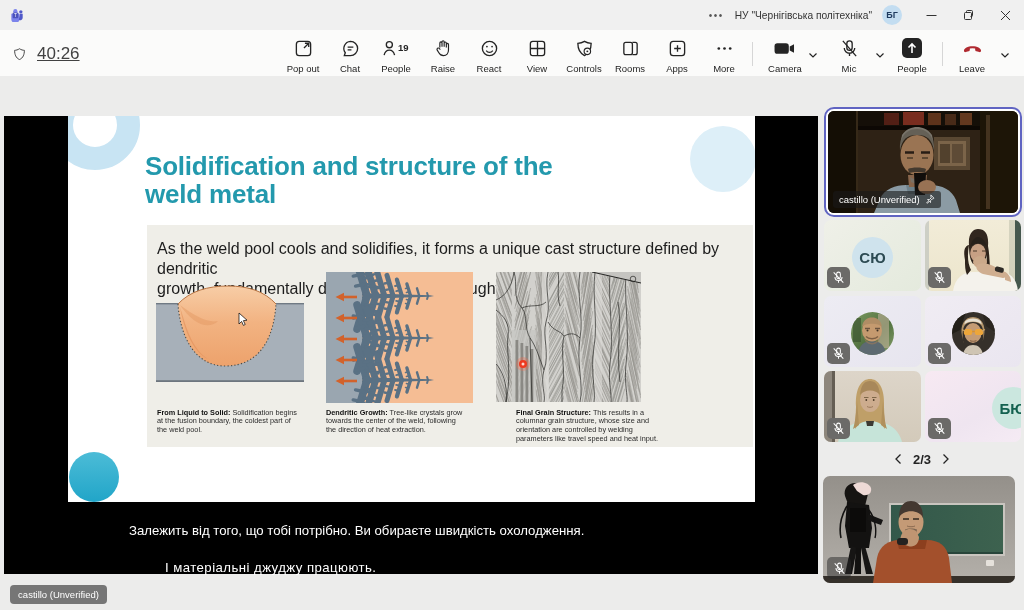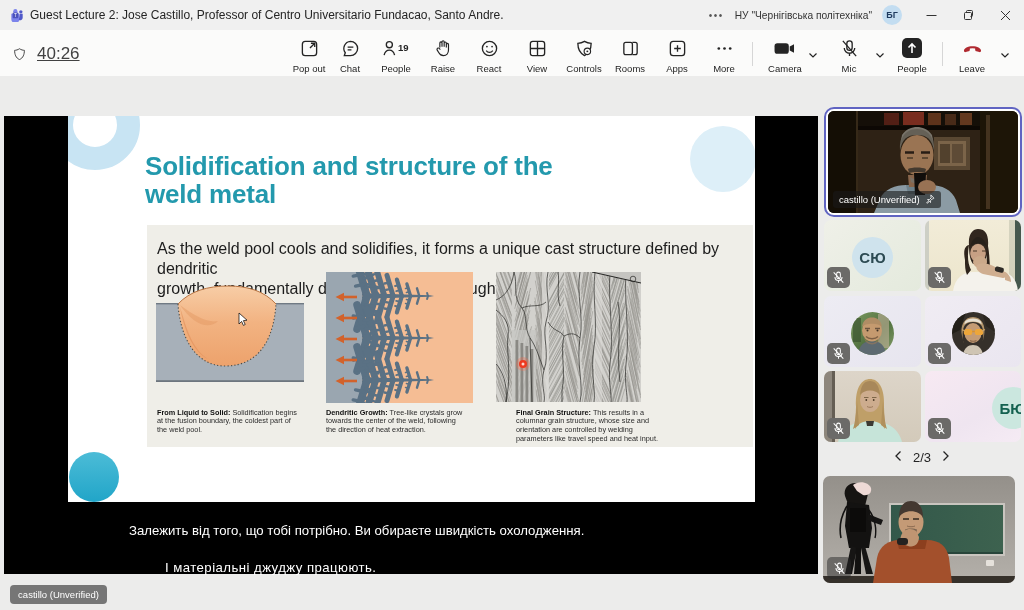--- a/index.html
+++ b/index.html
@@ -52,36 +52,35 @@
 .sub { position:absolute; color:#fff; font-size:13.2px; }
 .sub1 { left:125px; top:407px; }
 .sub2 { left:121px; top:444px; letter-spacing:0.45px;margin-left:40px; }
 
 #pill { position:absolute; left:10px; top:509px; width:97px; height:19px; background:#767676; border-radius:4px; color:#fff; font-size:9.5px; display:flex; align-items:center; justify-content:center; }
 
 
 .tile { position:absolute; border-radius:7px; overflow:hidden; }
 .micoff { position:absolute; left:3px; bottom:3px; width:23px; height:21px; background:#6b6a68; border-radius:5px; display:flex; align-items:center; justify-content:center; }
 .init-c { position:absolute; border-radius:50%; display:flex; align-items:center; justify-content:center; font-weight:bold; }
-#pag { position:absolute; left:893px; top:374px; width:66px; height:18px; display:flex; color:#242424; }
+#pag { position:absolute; left:893px; top:374px; width:66px; height:18px; display:flex; align-items:center; color:#242424;font-weight:bold; }
 #pag .pt { font-size:13px; margin:0 10px; }
 </style>
 </head>
 <body>
 <div id="app">
   <div id="titlebar">
     <svg width="14" height="14" viewBox="0 0 16 16" style="position:absolute;left:10px;top:8px">
       <circle cx="6.1" cy="3.6" r="2.4" fill="#7b83eb"></circle>
       <circle cx="12.4" cy="4.4" r="1.9" fill="#5059c9"></circle>
       <path d="M1.5 6.5h9.2v6a4.6 4.6 0 0 1-9.2 0z" fill="#7b83eb"></path>
       <path d="M11.2 6.5h3.3v4.6a3 3 0 0 1-4.5 2.6z" fill="#5059c9"></path>
       <rect x="3" y="5.2" width="6.5" height="6.5" rx="1" fill="#4b53bc"></rect>
       <text x="6.2" y="10.4" font-size="5.5" fill="#fff" text-anchor="middle" font-family="Liberation Sans">T</text>
     </svg>
-    <div id="tb-title">Guest Lecture 2: Jose Castillo, Professor of Centro Universitario Fundacao, Santo Andre.</div>
     <div id="tb-right">
       <div class="tb-dots">•••</div>
       <div class="tb-org">НУ "Чернігівська політехніка"</div>
       <div class="tb-av">БГ</div>
       <div class="wbtn">
           <svg width="11" height="11" viewBox="0 0 11 11">
             <path d="M0.5 5.5h10" stroke="#333" stroke-width="1"></path>
           </svg>
         </div>
       <div class="wbtn">
@@ -98,21 +97,21 @@
     </div>
   </div>
 
   <div id="toolbar">
     <div id="timer">
       <svg width="13" height="14" viewBox="0 0 16 16">
           <path d="M8 1.5c2 1.4 4.2 1.9 6 2 0 5-1.5 9.5-6 11.3C3.5 13 2 8.5 2 3.5c1.8-.1 4-.6 6-2z" fill="none" stroke="#424242" stroke-width="1.2"></path>
         </svg>
       <span>40:26</span>
     </div>
-    <div class="tbtn" style="left:287px">
+    <div class="tbtn" style="left:281px">
       <div class="ic">
           <svg width="19" height="19" viewBox="0 0 20 20">
             <rect x="2.5" y="2.5" width="15" height="15" rx="3" fill="none" stroke="#242424" stroke-width="1.4"></rect>
             <path d="M10.5 9.5L15 5M11.5 4.5H15.5V8.5" fill="none" stroke="#242424" stroke-width="1.4"></path>
           </svg>
         </div>
       <div class="lb">Pop out</div>
     </div>
     <div class="tbtn" style="left:328px">
       <div class="ic">

